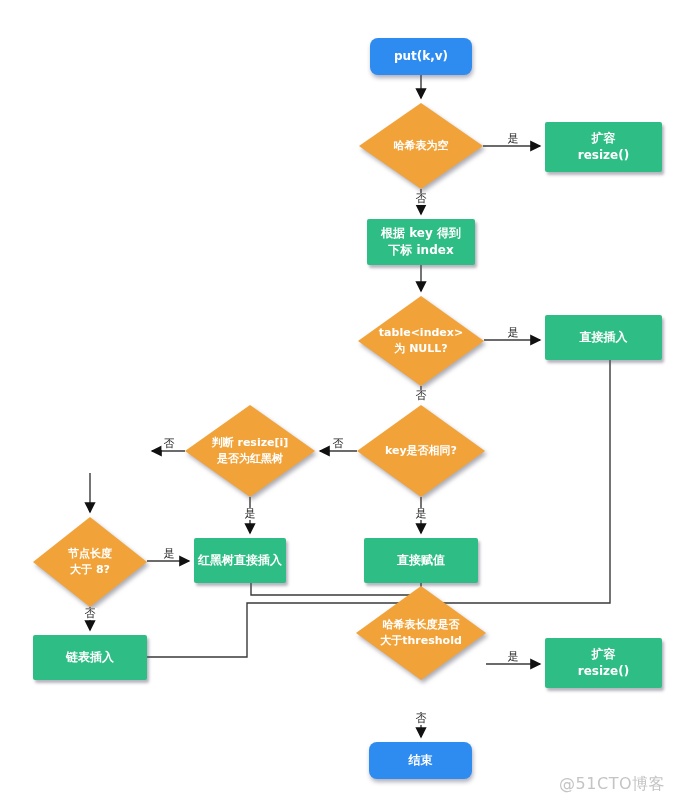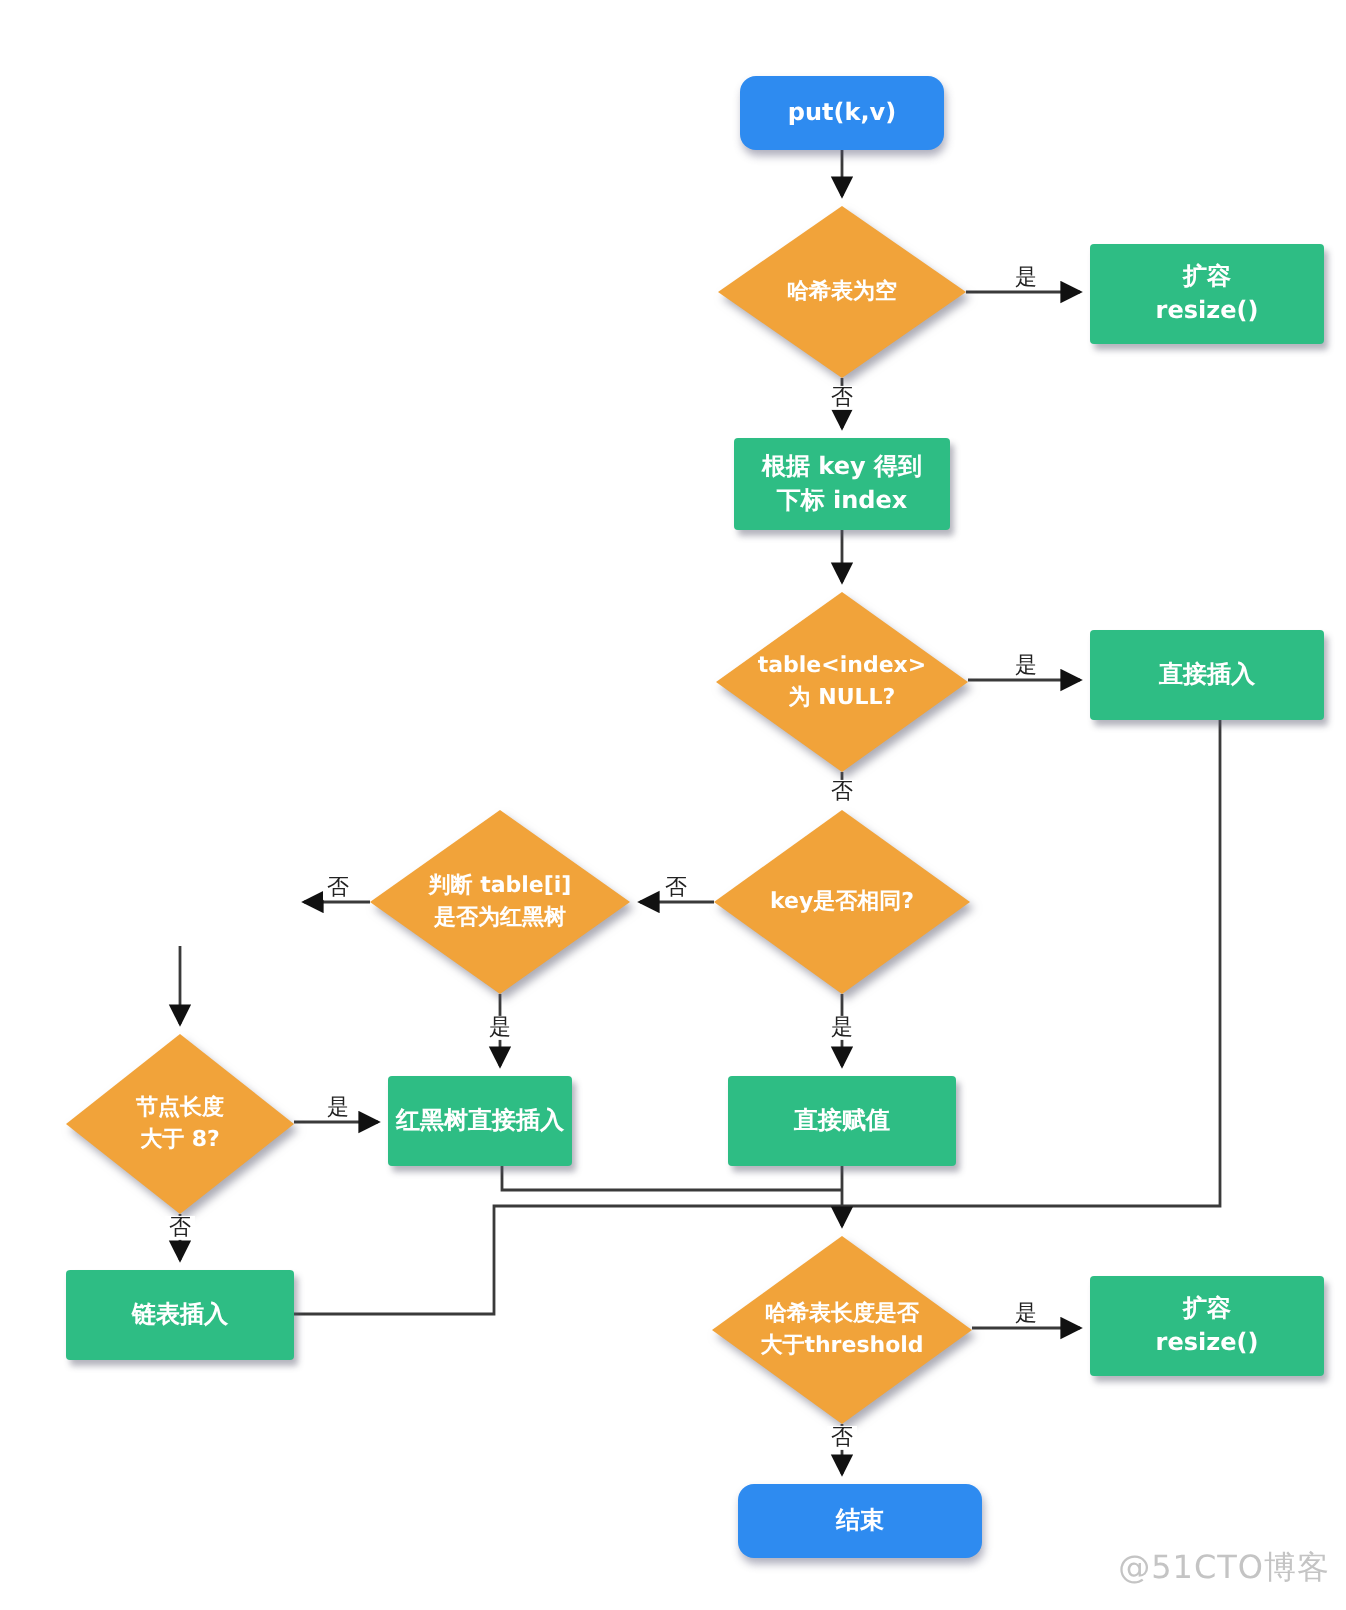--- a/index.html
+++ b/index.html
@@ -136,46 +136,46 @@
 
   <div class="node process" style="left:194px; top:538px; width:92px; height:45px;">红黑树直接插入</div>
 
   <div class="node process" style="left:364px; top:538px; width:114px; height:45px;">直接赋值</div>
 
   <div class="node process" style="left:33px; top:635px; width:114px; height:45px;">链表插入</div>
 
   <div class="node process" style="left:545px; top:638px; width:117px; height:50px;">扩容
 resize()</div>
 
-  <div class="node terminal" style="left:369px; top:742px; width:122px; height:37px;">结束</div>
+  <div class="node terminal" style="left:369px; top:742px; width:103px; height:37px;">结束</div>
 
   <div class="decision-outer" style="left:359px; top:103px; width:124px; height:86px;">
     <div class="decision-inner">哈希表为空</div>
   </div>
 
   <div class="decision-outer" style="left:358px; top:296px; width:126px; height:90px;">
     <div class="decision-inner">table&lt;index&gt;
 为 NULL?</div>
   </div>
 
   <div class="decision-outer" style="left:357px; top:405px; width:128px; height:92px;">
     <div class="decision-inner">key是否相同?</div>
   </div>
 
   <div class="decision-outer" style="left:185px; top:405px; width:130px; height:92px;">
-    <div class="decision-inner">判断 table[i]
+    <div class="decision-inner">判断 resize[i]
 是否为红黑树</div>
   </div>
 
   <div class="decision-outer" style="left:33px; top:517px; width:114px; height:90px;">
     <div class="decision-inner">节点长度
 大于 8?</div>
   </div>
 
-  <div class="decision-outer" style="left:356px; top:618px; width:130px; height:94px;">
+  <div class="decision-outer" style="left:356px; top:586px; width:130px; height:94px;">
     <div class="decision-inner">哈希表长度是否
 大于threshold</div>
   </div>
 
   <span class="edge-label" style="left:513px; top:139px;">是</span>
   <span class="edge-label" style="left:421px; top:199px;">否</span>
   <span class="edge-label" style="left:513px; top:333px;">是</span>
   <span class="edge-label" style="left:421px; top:396px;">否</span>
   <span class="edge-label" style="left:421px; top:514px;">是</span>
   <span class="edge-label" style="left:338px; top:444px;">否</span>

